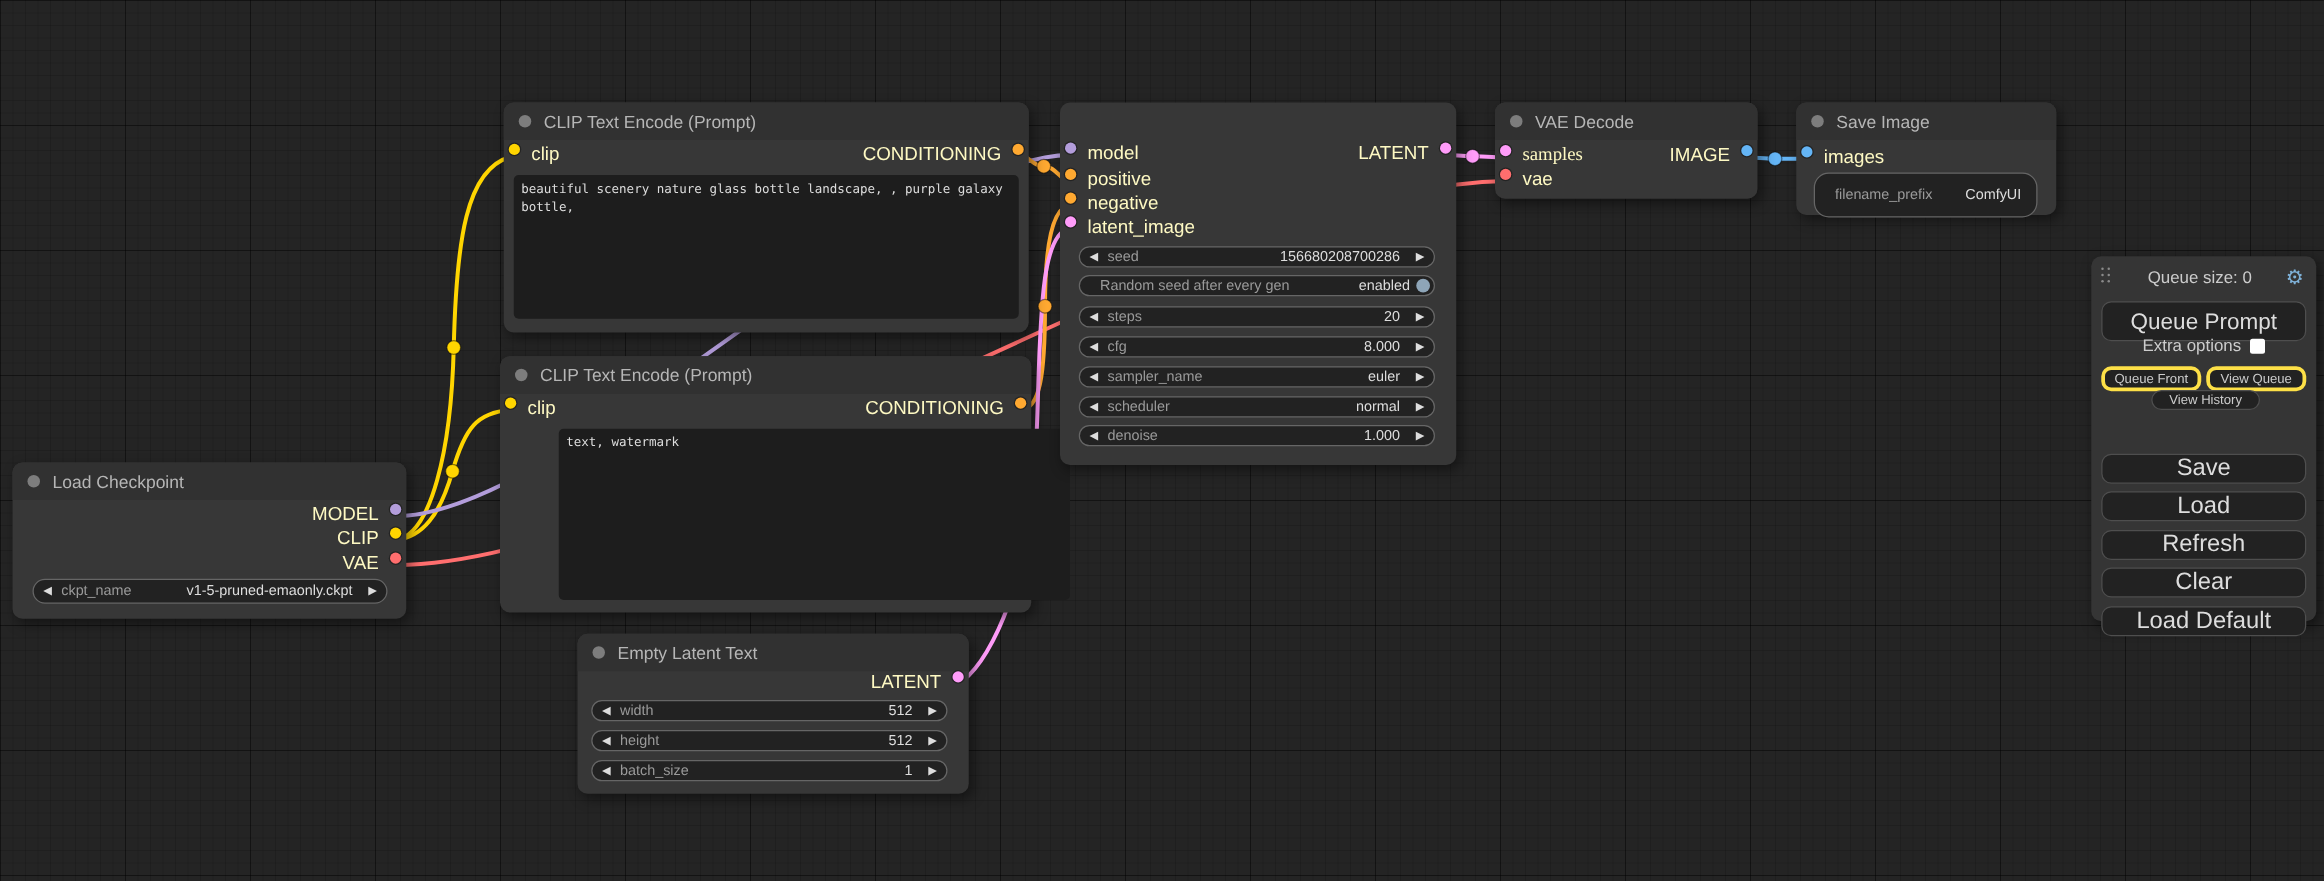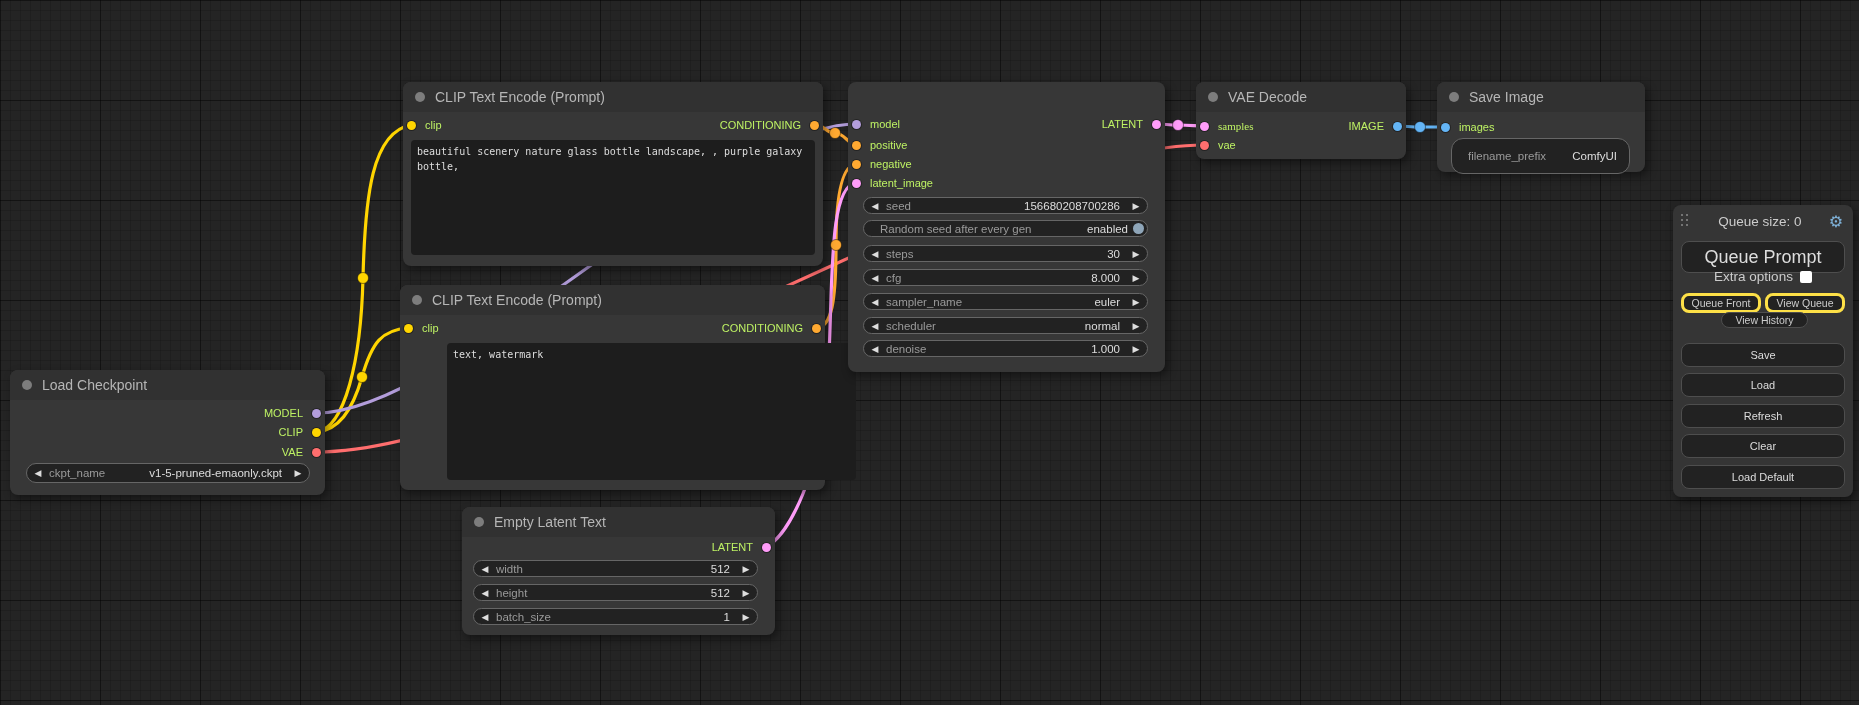--- a/index.html
+++ b/index.html
@@ -18,22 +18,22 @@
   #links path{fill:none;stroke-width:3.2;stroke-linecap:round;}
   #links circle{stroke:rgba(0,0,0,0.45);stroke-width:1;}
 
   .node{position:absolute;background:#373737;border-radius:8px;z-index:2;
         box-shadow:3px 4px 10px rgba(0,0,0,0.45);}
   .ntitle{height:30px;background:#313131;border-radius:8px 8px 0 0;
           display:flex;align-items:center;padding-left:12px;
           color:#b6b6b6;font-size:14px;white-space:nowrap;}
   .tdot{width:10px;height:10px;border-radius:50%;background:#7d7d7d;margin-right:10px;flex:none;}
 
-  .slot{position:absolute;height:20px;display:flex;align-items:center;
-        color:#bef264;font-size:11px;white-space:nowrap;}
+  .slot{position:absolute;height:20px;display:flex;
+        color:#fef9c3;font-size:15px;white-space:nowrap;}
   .slot .dot{width:9px;height:9px;border-radius:50%;flex:none;
              box-shadow:0 0 0 1px rgba(0,0,0,0.35);}
   .slot.in{left:4px;}  .slot.in .dot{margin-right:9px;}
   .slot.out{right:4px;flex-direction:row-reverse;} .slot.out .dot{margin-left:9px;}
 
   .c-model{background:#B39DDB;} .c-clip{background:#FFD500;} .c-vae{background:#FF6E6E;}
   .c-cond{background:#FFA931;}  .c-latent{background:#FF9CF9;} .c-image{background:#64B5F6;}
 
   .pill{position:absolute;background:#222;border:1px solid #666;border-radius:11px;
         display:flex;align-items:center;font-size:11.5px;box-sizing:border-box;}
@@ -55,21 +55,21 @@
   .qheader{display:flex;align-items:center;padding:9px 10px 2px 8px;}
   .qsize{flex:1;text-align:center;font-size:13.5px;color:#ccc;}
   .dots{display:grid;grid-template-columns:repeat(2,5px);grid-auto-rows:5px;cursor:grab;}
   .dots i{width:2px;height:2px;background:#8a8a8a;border-radius:50%;}
   .gear{color:#7FB2D9;font-size:16px;line-height:14px;cursor:pointer;
         font-family:"DejaVu Sans",sans-serif;}
   .qbtn{position:absolute;left:8px;width:164px;background:#222;border:1px solid #4e4e4e;
         border-radius:8px;color:#ddd;display:flex;align-items:center;justify-content:center;
         cursor:pointer;box-sizing:border-box;}
   #btn-queue-prompt{top:36px;height:32px;font-size:18px;}
-  .qbig{height:24px;font-size:11px;}
+  .qbig{height:24px;font-size:19px;margin-top:20px;}
   .extra{position:absolute;top:64px;left:0;width:100%;display:flex;align-items:center;
          justify-content:center;gap:7px;font-size:13.5px;color:#ccc;}
   .cbox{width:12px;height:12px;background:#fff;border-radius:2px;cursor:pointer;}
   .qsmallrow{position:absolute;top:88px;left:8px;width:164px;display:flex;gap:4px;}
   .qsmall{flex:1;height:14px;background:#222;border:3px solid #fde047;border-radius:8px;
           color:#ccc;font-size:10.5px;display:flex;align-items:center;justify-content:center;
           cursor:pointer;white-space:nowrap;}
   #btn-view-history{position:absolute;top:107px;left:48px;width:85px;height:14px;
           background:#222;border:1px solid #4e4e4e;border-radius:8px;color:#ccc;
           font-size:10.5px;display:flex;align-items:center;justify-content:center;cursor:pointer;}
@@ -181,21 +181,21 @@
     <span class="warr">▶</span>
   </div>
   <div class="pill noarrow" style="left:15px;top:138px;width:285px;height:17px;">
     <span class="wlabel">Random seed after every gen</span>
     <span class="wvalue">enabled</span>
     <span class="knob"></span>
   </div>
   <div class="pill" style="left:15px;top:163px;width:285px;height:17px;">
     <span class="warr">◀</span>
     <span class="wlabel">steps</span>
-    <span class="wvalue">30</span>
+    <span class="wvalue">20</span>
     <span class="warr">▶</span>
   </div>
   <div class="pill" style="left:15px;top:187px;width:285px;height:17px;">
     <span class="warr">◀</span>
     <span class="wlabel">cfg</span>
     <span class="wvalue">8.000</span>
     <span class="warr">▶</span>
   </div>
   <div class="pill" style="left:15px;top:211px;width:285px;height:17px;">
     <span class="warr">◀</span>

